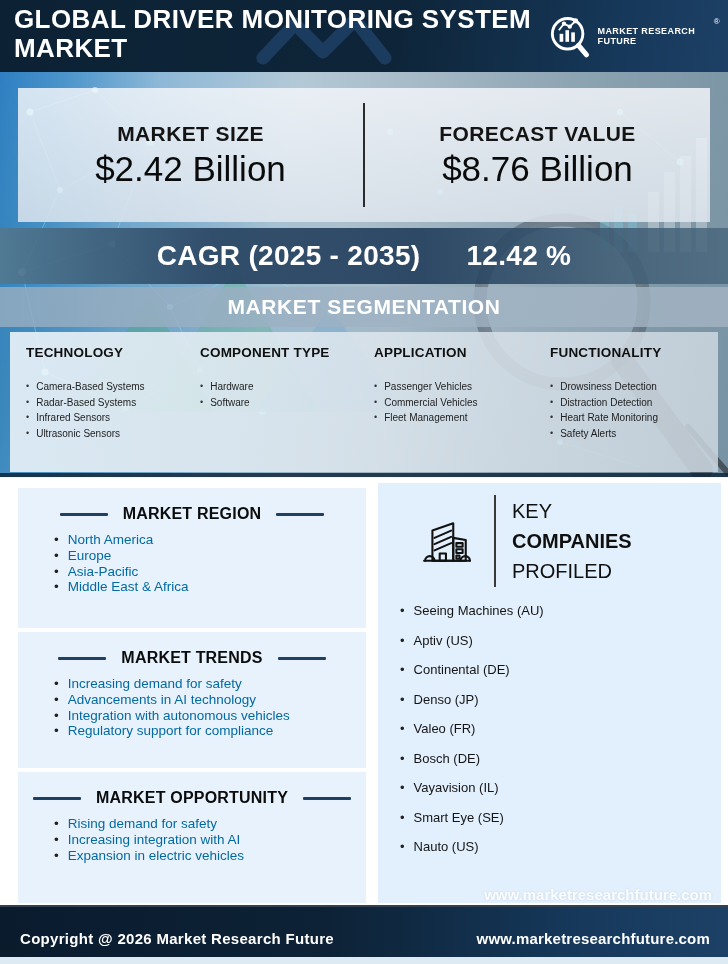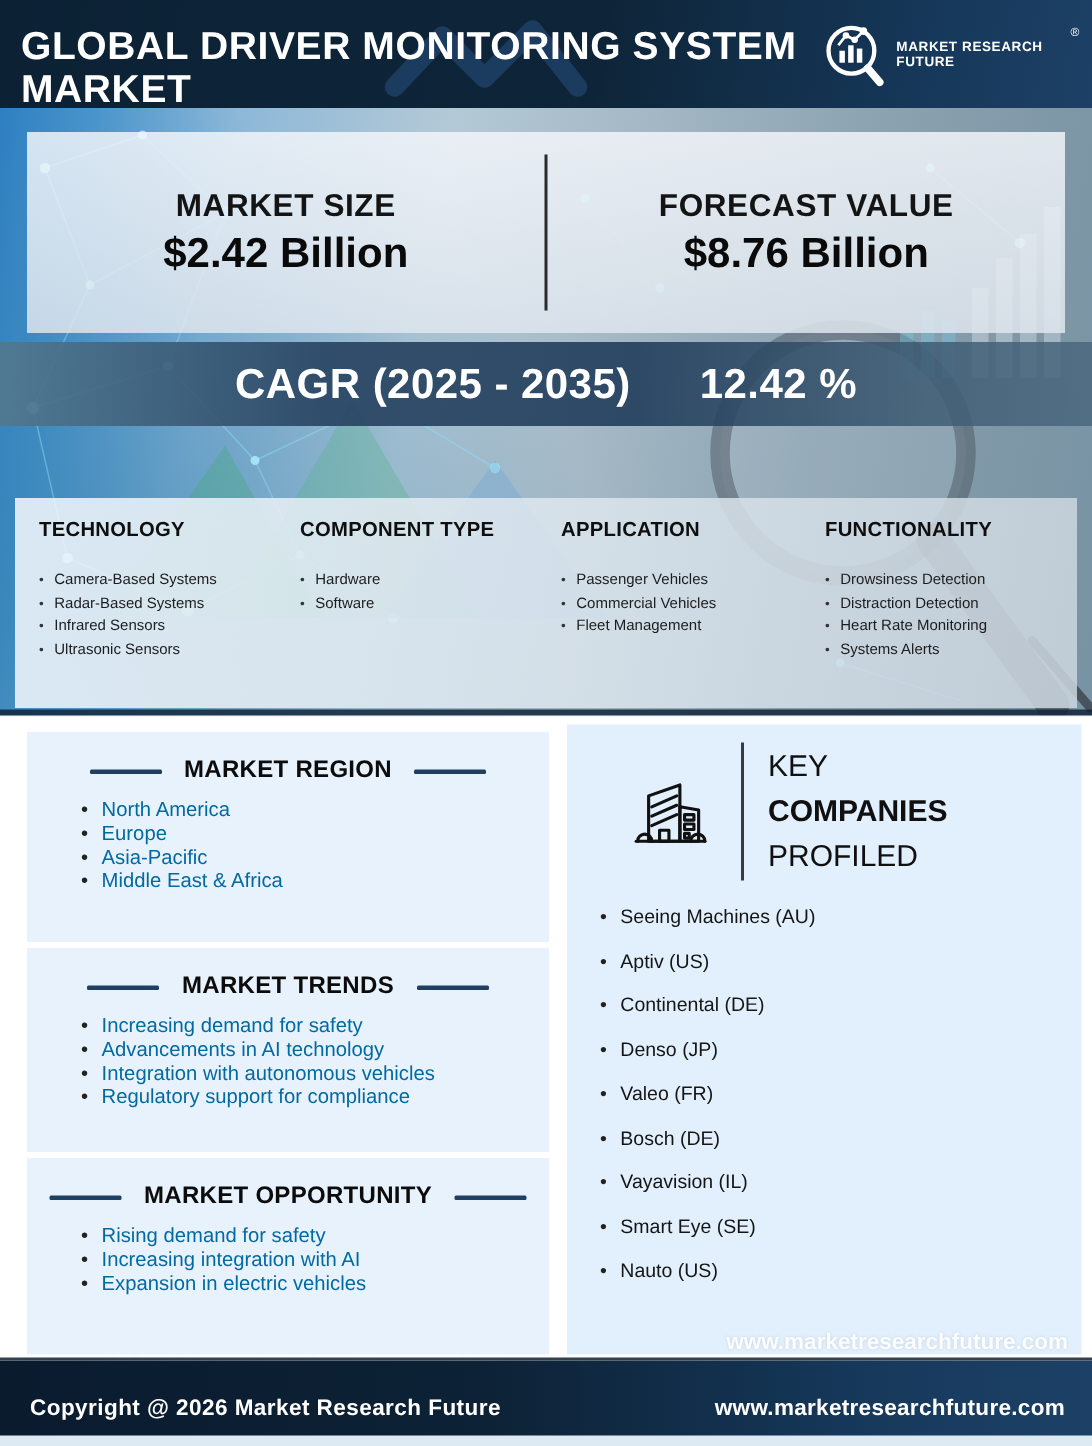--- a/index.html
+++ b/index.html
@@ -6,21 +6,21 @@
   *{box-sizing:border-box;}
   .canvas{position:relative;width:728px;height:964px;overflow:hidden;
     font-family:"Liberation Sans","DejaVu Sans",sans-serif;background:#ffffff;}
 
   
   .header{position:absolute;left:0;top:0;width:728px;height:72px;
     background:linear-gradient(100deg,#0c2134 0%,#0e2539 55%,#16385a 85%,#1d4066 100%);
     overflow:hidden;}
   .header .zig{position:absolute;left:255px;top:10px;opacity:.55;}
   .title{position:absolute;left:14px;top:5px;color:#ffffff;font-weight:bold;
-    font-size:26px;line-height:29px;letter-spacing:.4px;margin-top:11px;}
+    font-size:26px;line-height:29px;letter-spacing:.4px;}
   .brand{position:absolute;right:10px;top:8px;width:170px;height:56px;
     display:flex;align-items:center;}
   .brand-name{color:#ffffff;font-size:9px;font-weight:bold;letter-spacing:.4px;
     margin-left:6px;position:relative;padding-right:8px;}
   .brand-reg{position:absolute;right:-2px;top:-9px;font-size:8px;color:#fff;font-weight:normal;}
 
   
   .hero{position:absolute;left:0;top:72px;width:728px;height:406px;
     background:
       radial-gradient(circle at 8% 80%,rgba(40,120,170,.55),rgba(40,120,170,0) 45%),
@@ -30,21 +30,21 @@
   .hero-bottom-strip{position:absolute;left:0;bottom:0;width:100%;height:5px;
     background:rgba(16,36,56,.85);border-bottom:1px solid #f2f6fa;}
 
   
   .stats{position:absolute;left:18px;top:16px;width:692px;height:134px;
     background:linear-gradient(180deg,rgba(243,246,250,.84),rgba(224,231,239,.84));
     display:flex;}
   .stats-half{flex:1;display:flex;flex-direction:column;align-items:center;justify-content:center;}
   .stats-divider{width:2px;height:104px;background:#2b2b2b;align-self:center;}
   .stats-label{font-size:21px;font-weight:bold;color:#141414;letter-spacing:.4px;}
-  .stats-value{font-size:28px;font-weight:bold;color:#0a0a0a;margin-top:3px;}
+  .stats-value{font-size:35px;font-weight:normal;color:#0a0a0a;margin-top:3px;}
 
   
   .cagr{position:absolute;left:0;top:156px;width:728px;height:56px;
     background:linear-gradient(90deg,rgba(82,120,144,.92) 0%,rgba(38,66,96,.9) 30%,rgba(30,58,88,.88) 58%,rgba(62,92,116,.85) 85%,rgba(74,104,126,.85) 100%);
     display:flex;align-items:center;justify-content:center;gap:46px;
     color:#ffffff;font-weight:bold;font-size:28px;letter-spacing:.3px;}
 
   
   .seg-band{position:absolute;left:0;top:215px;width:728px;height:40px;
     background:linear-gradient(90deg,rgba(148,172,192,.85),rgba(158,178,196,.8) 50%,rgba(166,182,196,.78));
@@ -205,20 +205,23 @@
         <div class="stats-label">FORECAST VALUE</div>
         <div class="stats-value">$8.76 Billion</div>
       </div>
     </div>
 
     <div class="cagr">
       <span>CAGR (2025 - 2035)</span>
       <span>12.42 %</span>
     </div>
 
+    <div class="seg-band">
+      <span>MARKET SEGMENTATION</span>
+    </div>
 
     <div class="seg-panel">
       <div>
         <h3 class="seg-head">TECHNOLOGY</h3>
         <ul class="seg-list">
             <li>Camera-Based Systems</li>
             <li>Radar-Based Systems</li>
             <li>Infrared Sensors</li>
             <li>Ultrasonic Sensors</li>
           </ul>
@@ -237,21 +240,21 @@
             <li>Commercial Vehicles</li>
             <li>Fleet Management</li>
           </ul>
       </div>
       <div>
         <h3 class="seg-head">FUNCTIONALITY</h3>
         <ul class="seg-list">
             <li>Drowsiness Detection</li>
             <li>Distraction Detection</li>
             <li>Heart Rate Monitoring</li>
-            <li>Systems Alerts</li>
+            <li>Safety Alerts</li>
           </ul>
       </div>
     </div>
 
     <div class="hero-bottom-strip"></div>
   </div>
 
   <div class="card card-region">
     <div class="card-title-row">
       <span class="title-dash"></span>

